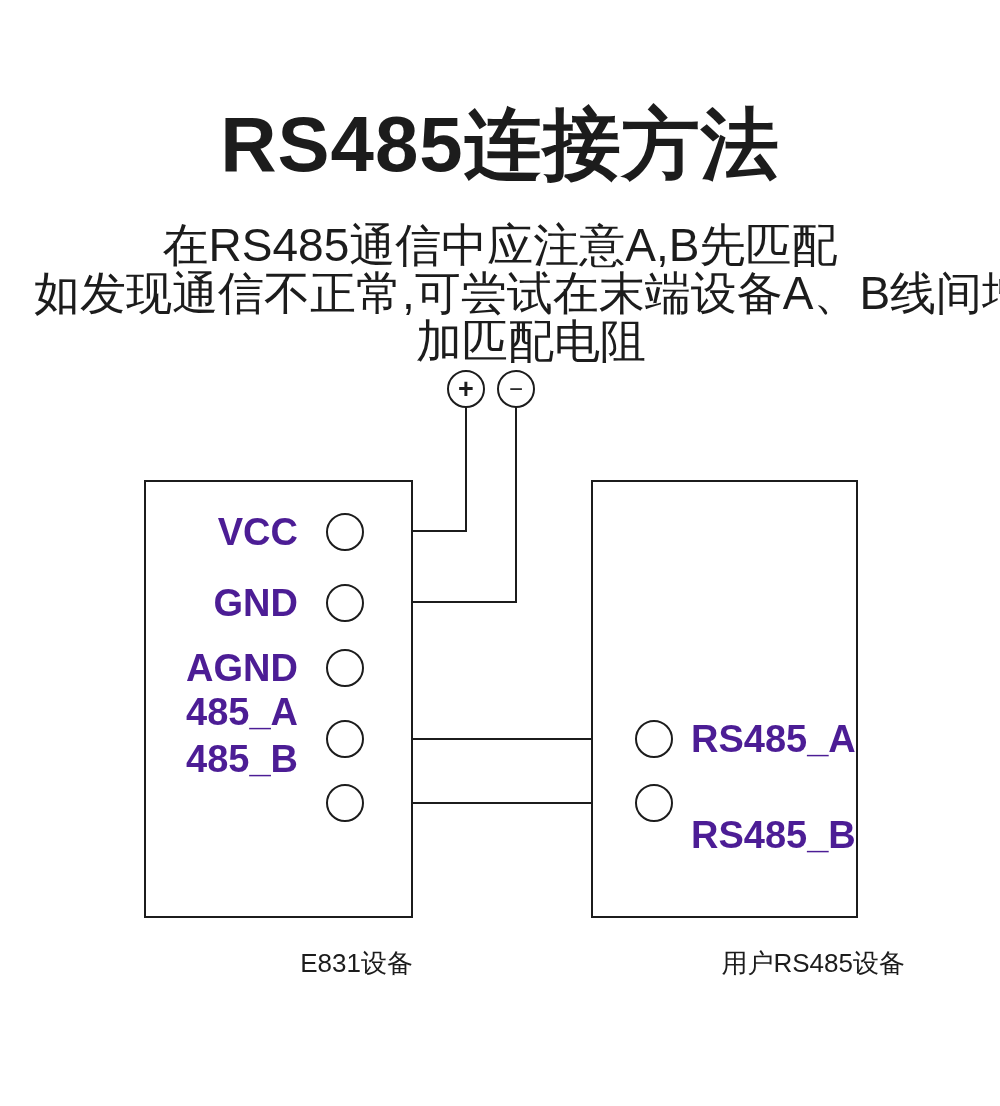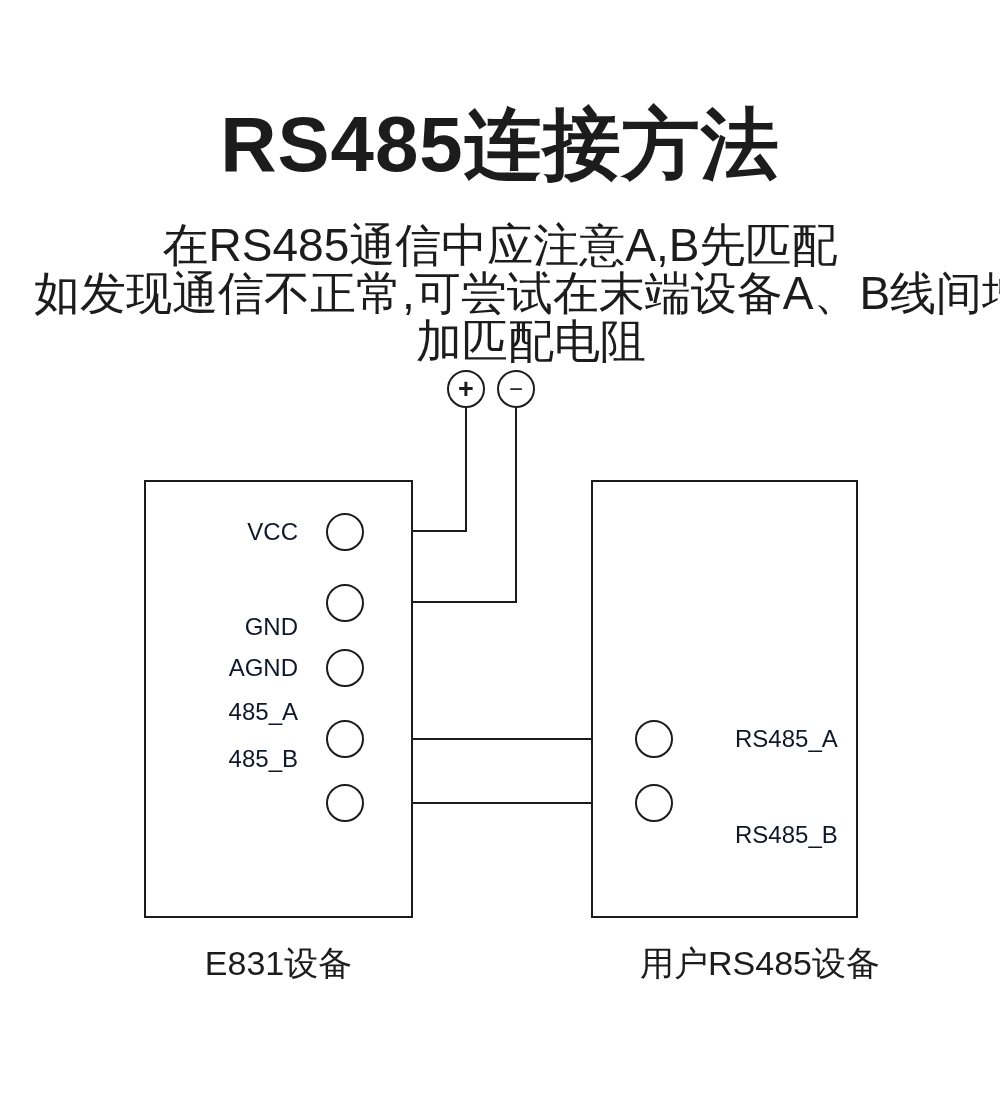--- a/index.html
+++ b/index.html
@@ -82,35 +82,35 @@
     border-radius: 50%;
     box-sizing: border-box;
     background: #ffffff;
     z-index: 2;
   }
 
   .pin-label {
     position: absolute;
     height: 38px;
     line-height: 38px;
-    font-size: 24px;
-    font-weight: 400;
-    color: #0f172a;
+    font-size: 38px;
+    font-weight: 700;
+    color: #4c1d95;
     white-space: nowrap;
   }
   .pin-label.left-side  { left: 120px; width: 178px; text-align: right; }
-  .pin-label.right-side { left: 691px; text-align: center; margin-left: 44px; }
+  .pin-label.right-side { left: 691px; text-align: center; }
 
   .box-caption {
     position: absolute;
     top: 941px;
     height: 44px;
     line-height: 44px;
-    text-align: center;
-    font-size: 34px;
+    text-align: right;
+    font-size: 26px;
     font-weight: 500;
     color: #1c1c1c;
     white-space: nowrap;
   }
   .caption-left  { left: 144px; width: 269px; }
   .caption-right { left: 615px; width: 290px; }
 </style>
 </head>
 <body>
 
@@ -135,21 +135,21 @@
     <div class="wire" style="left:362px; top:601px; width:155px; height:2px;"></div>
     <div class="wire" style="left:362px; top:738px; width:274px; height:2px;"></div>
     <div class="wire" style="left:362px; top:802px; width:274px; height:2px;"></div>
 
     <div class="dev-box box-left"></div>
     <div class="dev-box box-right"></div>
 
     <div class="pin-label left-side" style="top:513px;">VCC</div>
     <div class="pin-circle" style="left:326px; top:513px;"></div>
 
-    <div class="pin-label left-side" style="top:608px;">GND</div>
+    <div class="pin-label left-side" style="top:584px;">GND</div>
     <div class="pin-circle" style="left:326px; top:584px;"></div>
 
     <div class="pin-label left-side" style="top:649px;text-align:right;">AGND</div>
     <div class="pin-circle" style="left:326px; top:649px;"></div>
 
     <div class="pin-label left-side" style="top:693px;text-align:right;">485_A</div>
     <div class="pin-circle" style="left:326px; top:720px;"></div>
 
     <div class="pin-label left-side" style="top:740px;">485_B</div>
     <div class="pin-circle" style="left:326px; top:784px;"></div>

